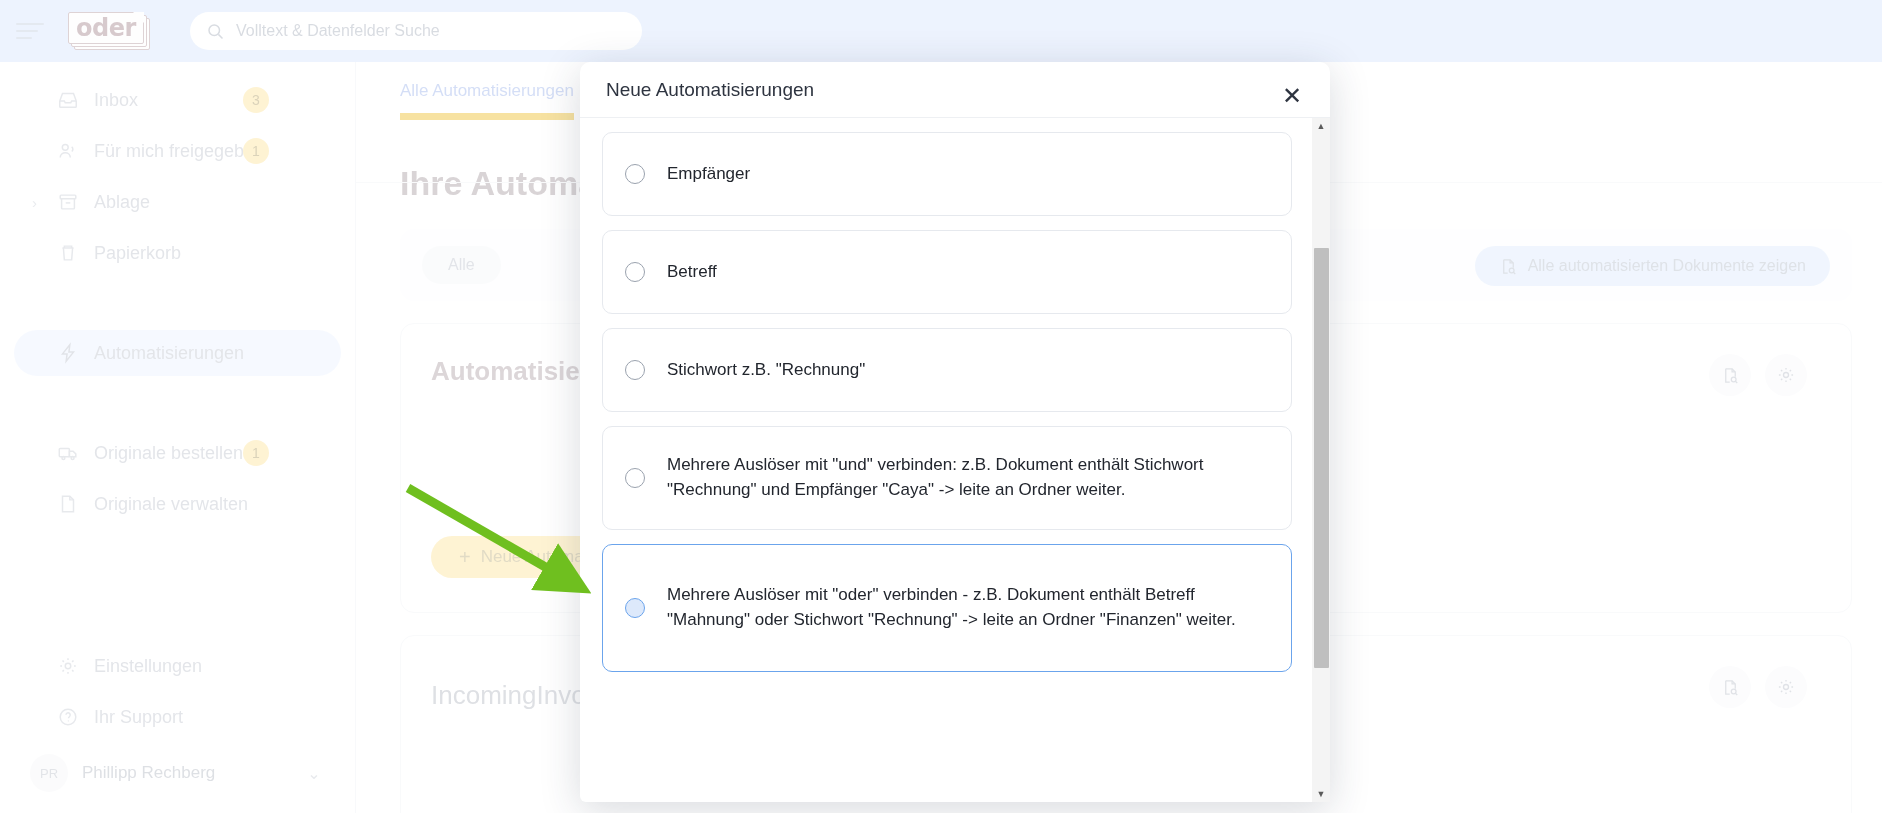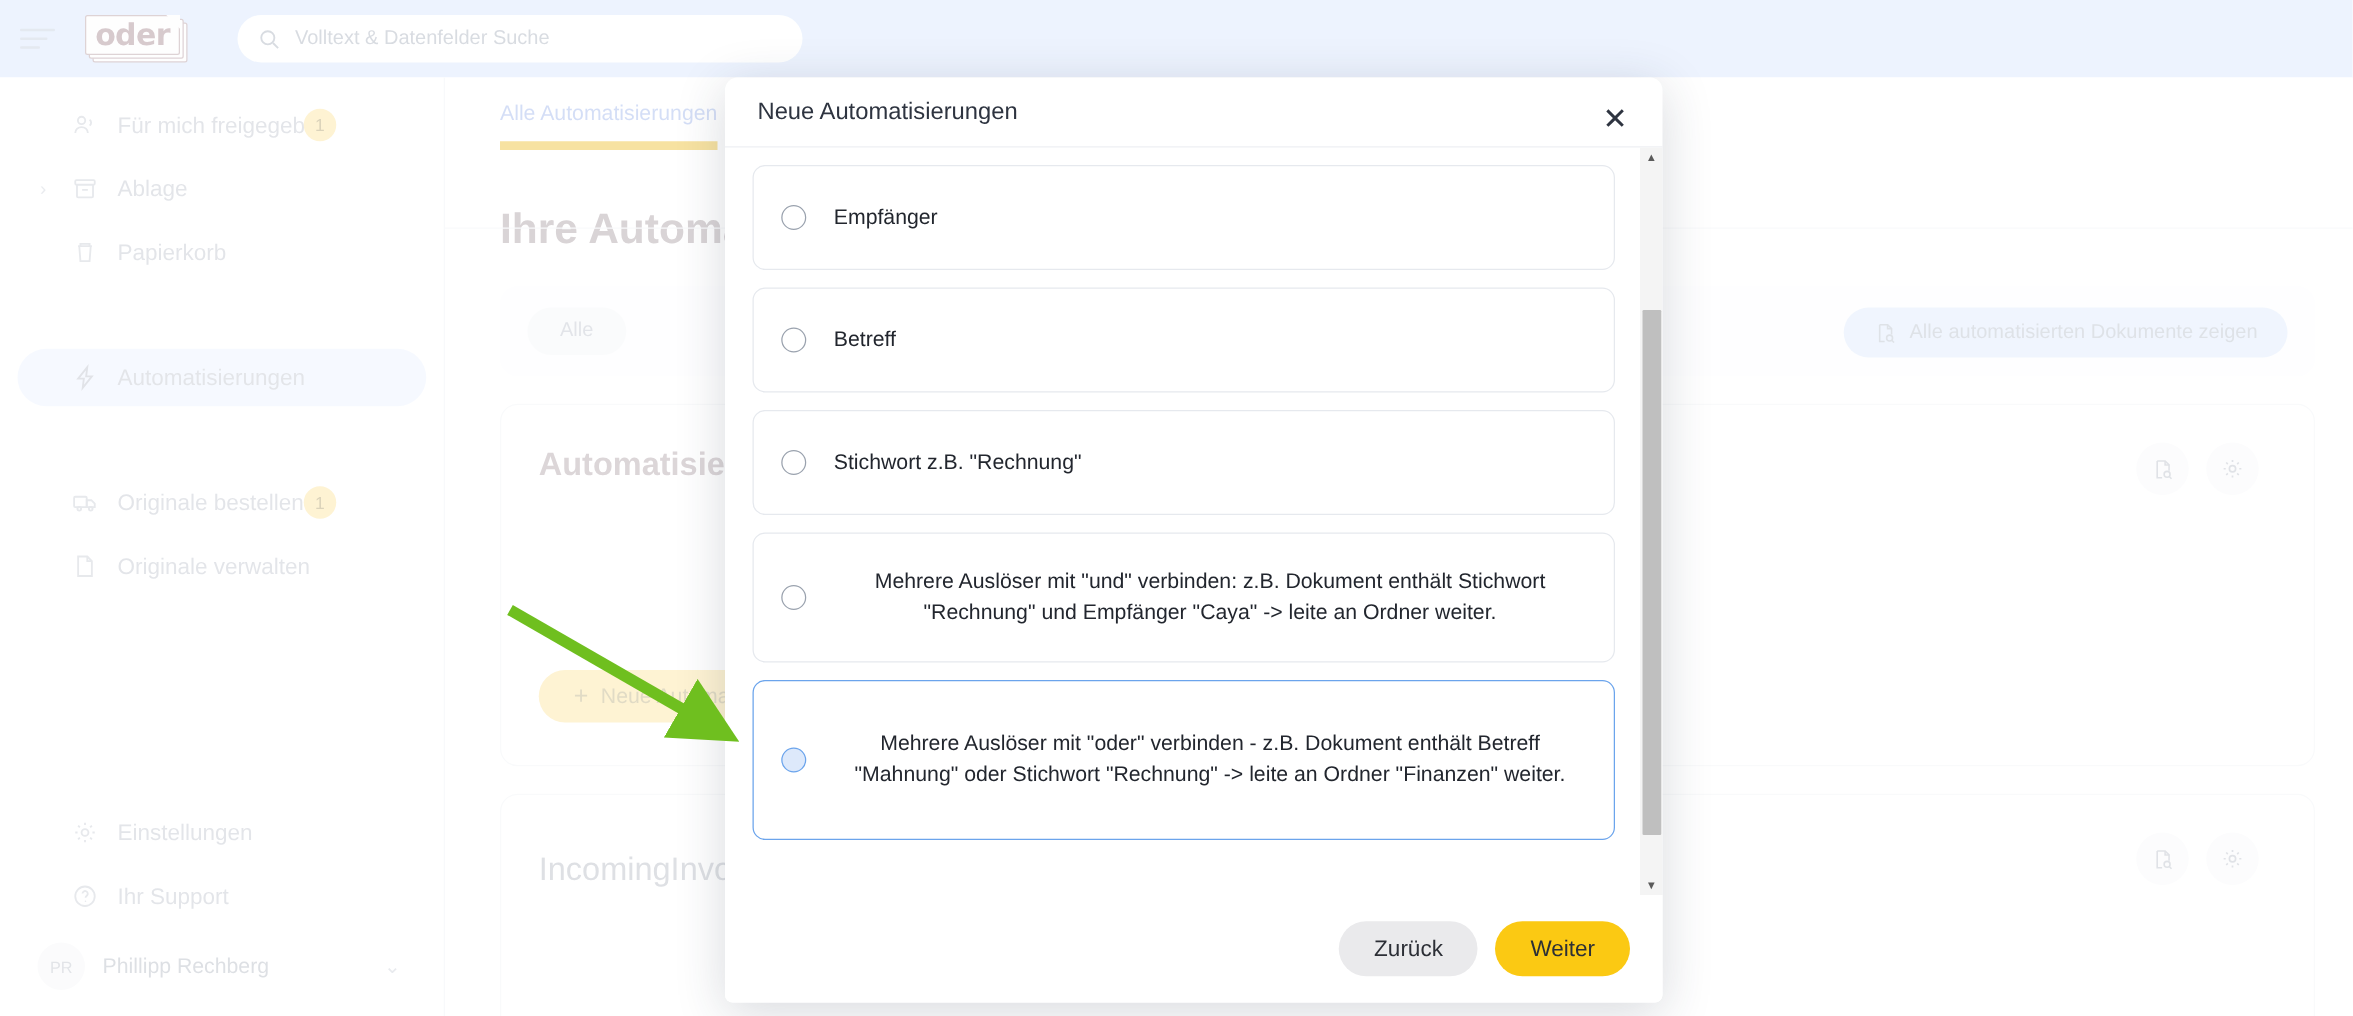--- a/index.html
+++ b/index.html
@@ -162,21 +162,21 @@
     border:1px solid #e6e9ee; border-radius:10px; background:#fff;
     display:flex; align-items:center; padding: 0 22px; margin-bottom:14px;
     min-height:84px; cursor:pointer;
   }
   .opt.selected { border:1.5px solid #6ba4ec; }
   .radio {
     width:20px;height:20px;border-radius:10px;border:1.5px solid #9aa2ae;
     flex:none; margin-right:22px;
   }
   .opt.selected .radio { border-color:#6ba4ec; background:#dde9fb; }
-  .opt .otext { font-size:17px; color:#22262e; line-height:1.45;text-align:center; }
+  .opt .otext { font-size:17px; color:#22262e; line-height:1.45; }
   .opt.tall { min-height:104px; }
   .opt.tall3 { min-height:128px; }
 
   #mscroll {
     position:absolute; right:0px; top:0px; width:18px; height:100%;
     background:#f4f4f4; display:flex; flex-direction:column; align-items:center;
     justify-content:space-between; cursor:pointer;
   }
   #mscroll .arrow { font-size:9px; color:#5b5b5b; padding:3px 0; }
   #mthumb {
@@ -217,20 +217,31 @@
     <svg width="18" height="18" viewBox="0 0 24 24" fill="none" stroke="#9aa2b1" stroke-width="2">
       <circle cx="11" cy="11" r="7"></circle>
         <line x1="16.5" y1="16.5" x2="22" y2="22"></line>
     </svg>
     <input type="text" placeholder="Volltext &amp; Datenfelder Suche" style="">
   </div>
 </div>
 
 <div id="sidebar">
 
+  <div class="nav-item">
+    <span class="ico">
+      <svg width="22" height="22" viewBox="0 0 24 24" fill="none" stroke="#bfc4ce" stroke-width="1.6">
+        <path d="M3 13v6a1 1 0 001 1h16a1 1 0 001-1v-6"></path>
+          <path d="M3 13l3-8h12l3 8"></path>
+          <path d="M3 13h5l1 2h6l1-2h5"></path>
+      </svg>
+    </span>
+    <span class="lbl">Inbox</span>
+    <span class="badge">3</span>
+  </div>
 
   <div class="nav-item">
     <span class="ico">
       <svg width="22" height="22" viewBox="0 0 24 24" fill="none" stroke="#bfc4ce" stroke-width="1.6">
         <circle cx="9" cy="8" r="3.2"></circle>
           <path d="M3.5 19c0-3.2 2.6-5.2 5.5-5.2s5.5 2 5.5 5.2"></path>
           <path d="M16 7.5a3 3 0 010 5"></path>
       </svg>
     </span>
     <span class="lbl">Für mich freigegeben</span>
@@ -424,24 +435,20 @@
       </div>
     </div>
 
     <div id="mscroll">
       <div class="arrow">▲</div>
       <div class="arrow">▼</div>
     </div>
     <div id="mthumb"></div>
   </div>
 
-  <div id="modalfoot">
-    <div class="btn" id="btn-back">Zurück</div>
-    <div class="btn" id="btn-next">Weiter</div>
-  </div>
 </div>
 
 <svg id="arrow" viewBox="0 0 240 130">
   <defs>
     <marker id="ah" markerWidth="6" markerHeight="6" refX="3" refY="3" orient="auto">
       <path d="M0,0 L6,3 L0,6 Z" fill="#6fbf1f"></path>
     </marker>
   </defs>
   <line x1="8" y1="8" x2="168" y2="100" stroke="#6fbf1f" stroke-width="9" marker-end="url(#ah)"></line>
 </svg>

